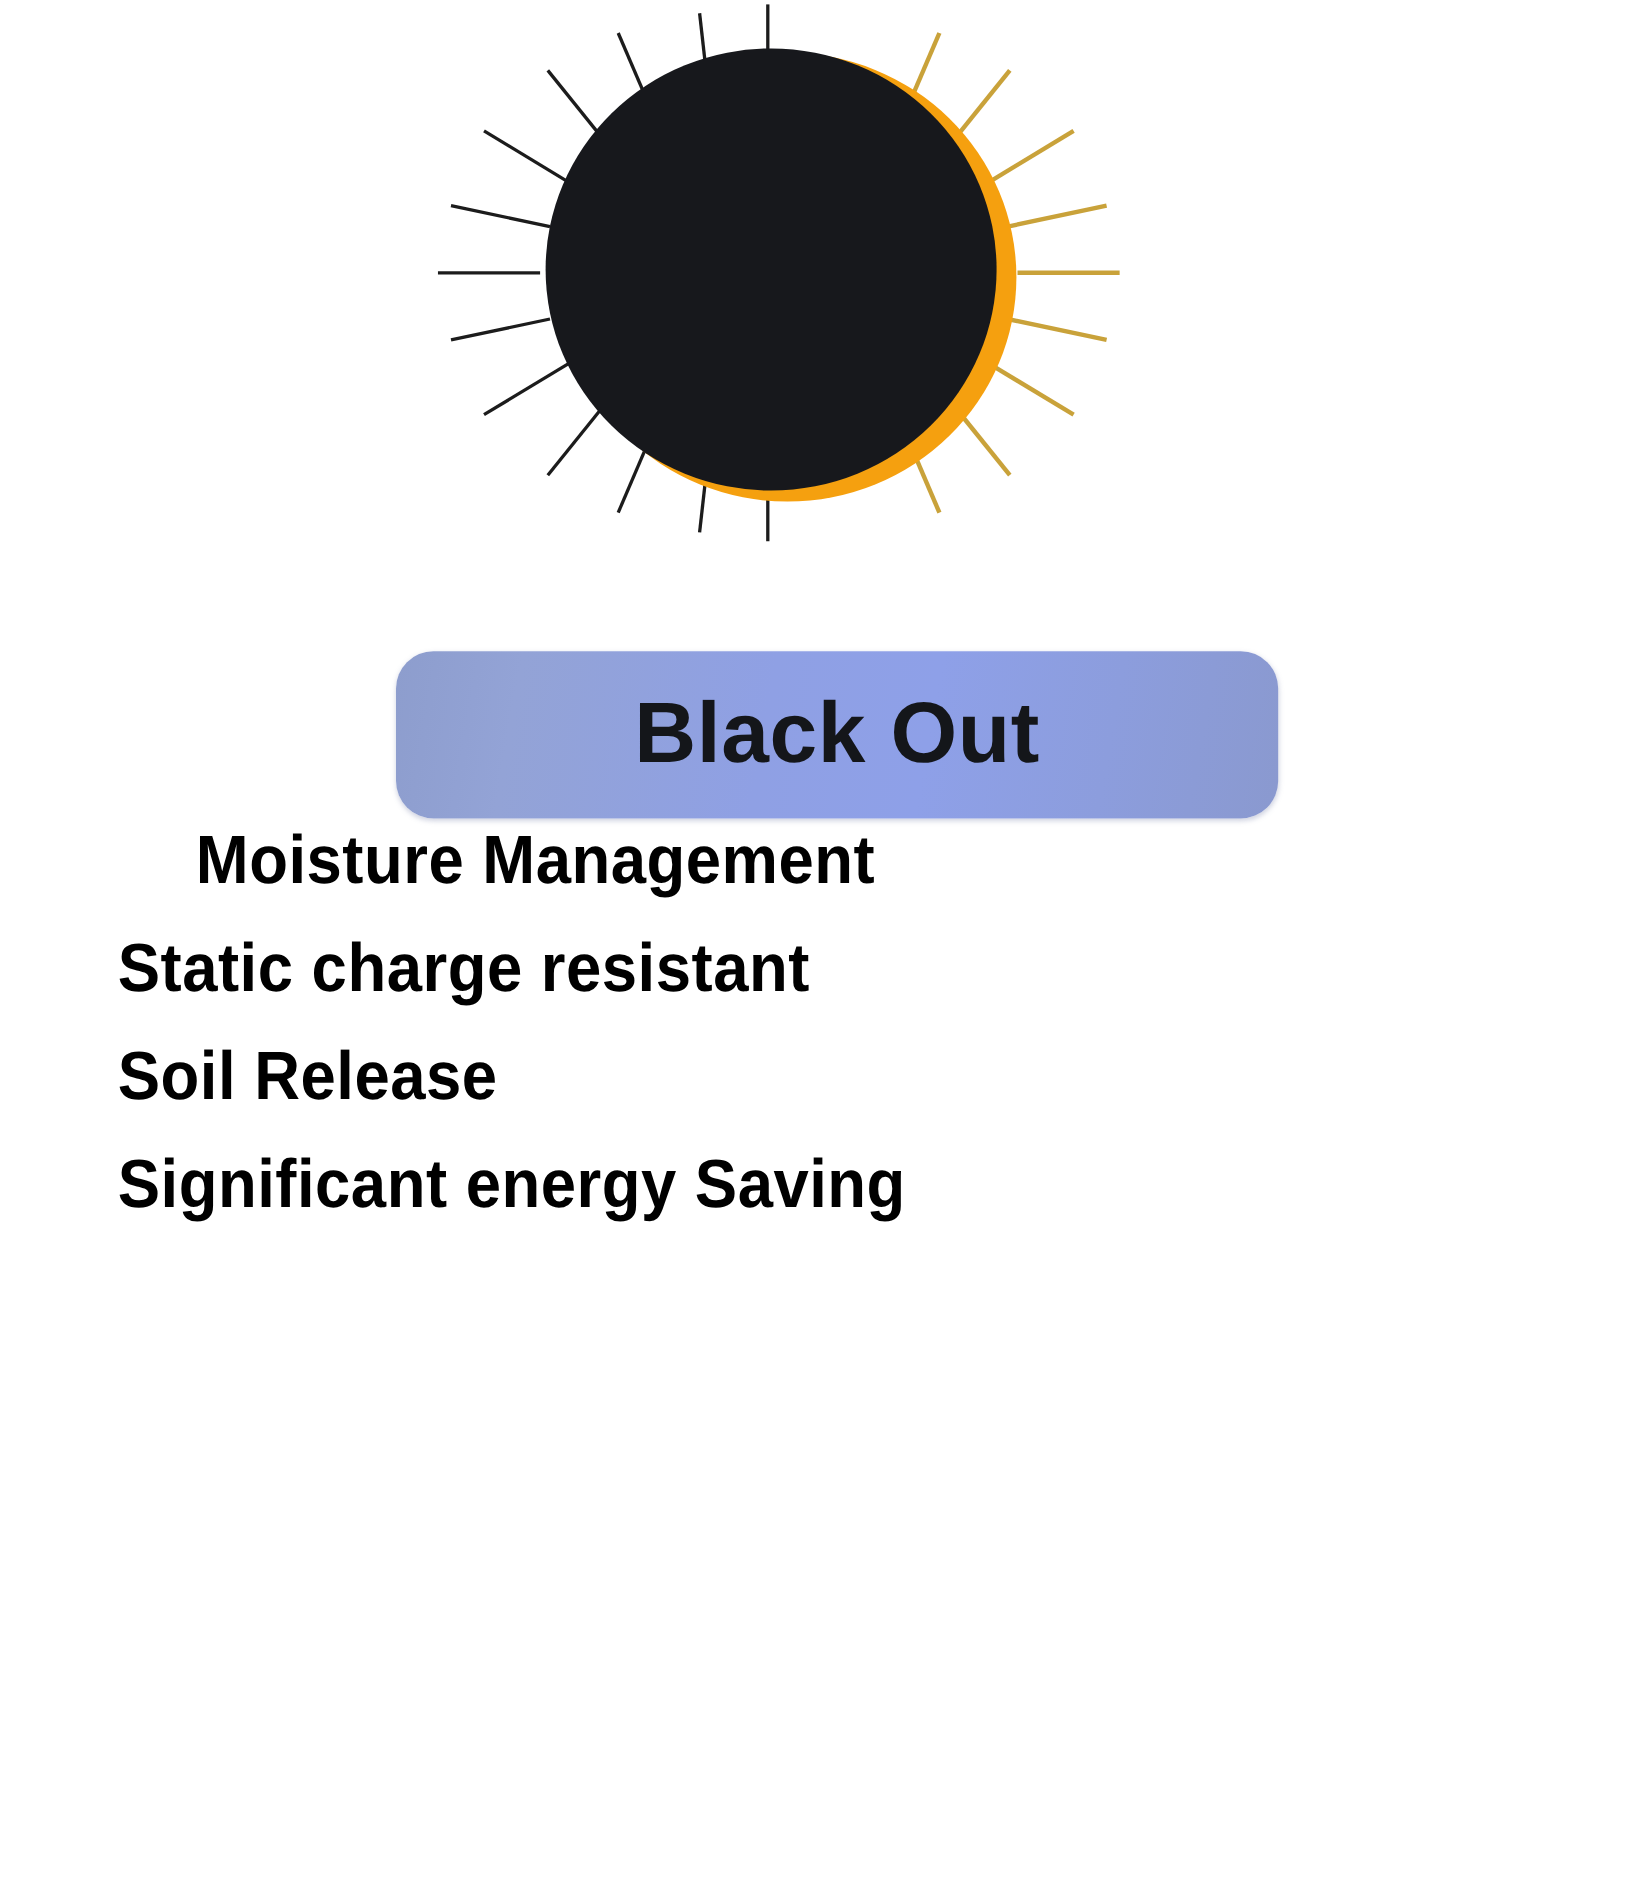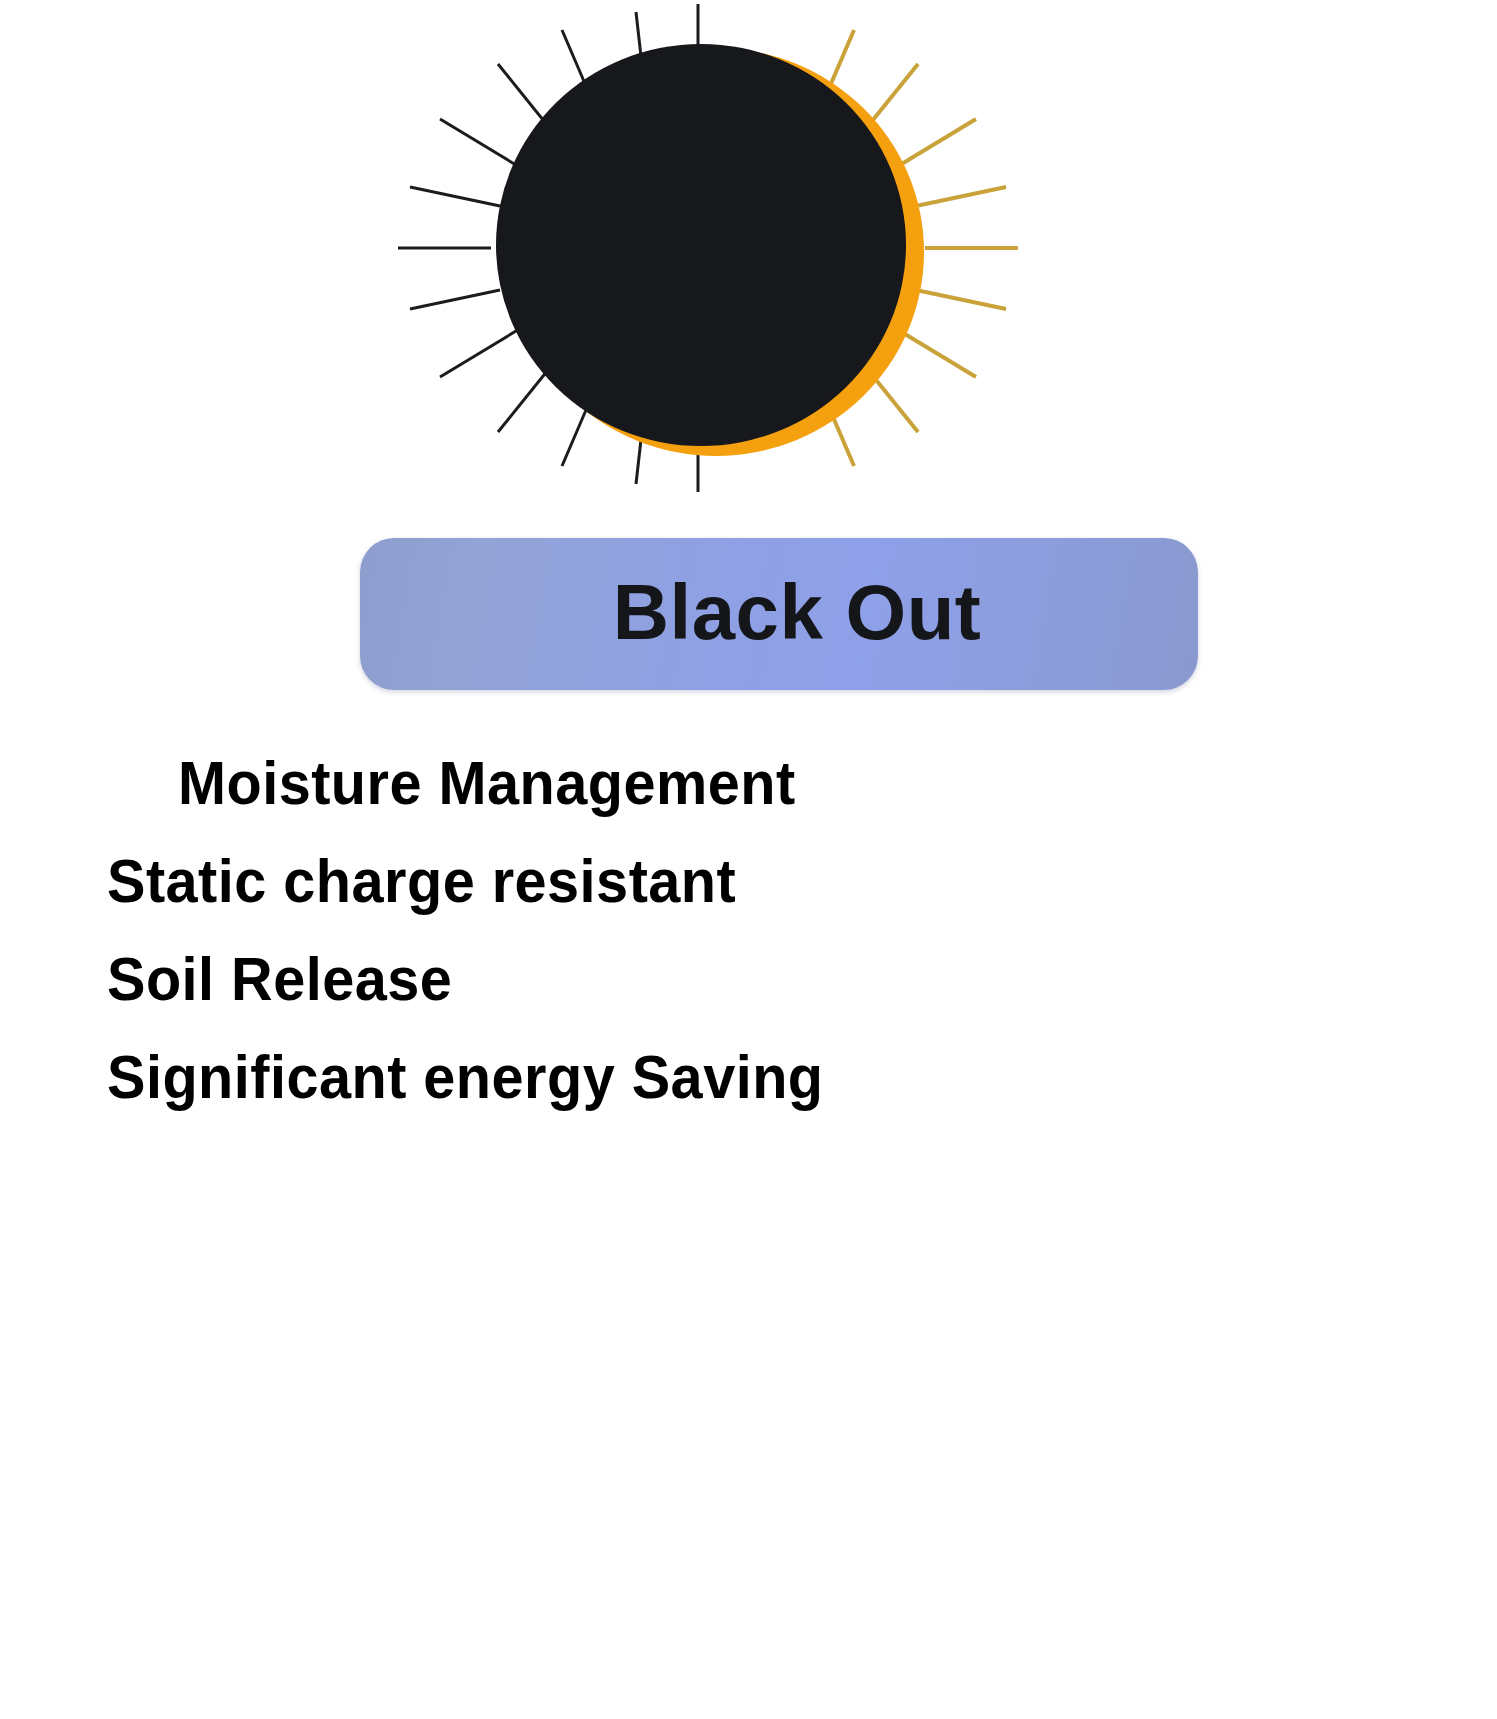--- a/index.html
+++ b/index.html
@@ -30,36 +30,35 @@
     top: -62px;
     width: 620px;
     height: 620px;
     display: block;
   }
 
   
   #blackout-banner {
     position: absolute;
     left: 360px;
-    top: 538px;
+    top: 592px;
     width: 802px;
     height: 152px;
     border-radius: 34px;
     background: linear-gradient(100deg,
         #8d9dcd 0%,
         #93a3d6 14%,
         #8fa0e4 42%,
         #8ea0e8 60%,
         #8c9ddd 80%,
         #8a99cf 100%);
     box-shadow: 0 2px 5px rgba(120,130,170,0.35);
     display: flex;
     align-items: center;
     justify-content: center;
-    padding-left: 36px;
   }
   #blackout-banner-label {
     font-family: "Liberation Sans", sans-serif;
     font-weight: bold;
     font-size: 78px;
     line-height: 1;
     color: #14161a;
     letter-spacing: 0.5px;
     white-space: nowrap;
     transform: translateY(-2px);

